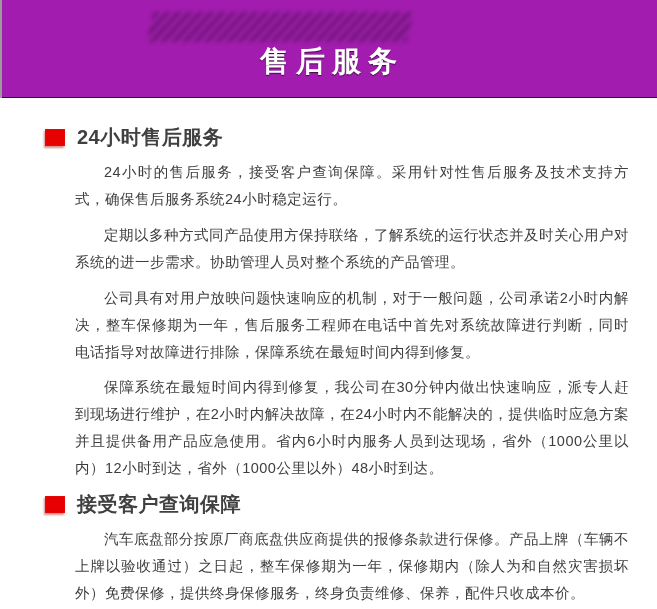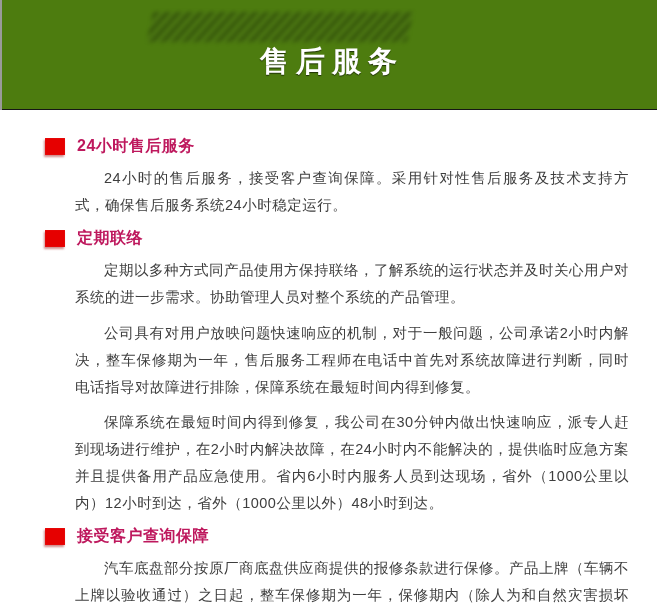--- a/index.html
+++ b/index.html
@@ -11,22 +11,22 @@
     width: 657px;
     height: 609px;
     overflow: hidden;
     font-family: "Liberation Sans", "DejaVu Sans", sans-serif;
     position: relative;
   }
   
   .banner {
     position: relative;
     width: 657px;
-    height: 110px;
-    background: #4d7c0f;
+    height: 98px;
+    background: #a21caf;
     box-shadow: inset 2px 0 0 #9a9a9a, inset 0 -1px 0 #161616;
     overflow: hidden;
   }
   .banner-watermark {
     position: absolute;
     left: 150px;
     top: 12px;
     width: 260px;
     height: 30px;
     background: repeating-linear-gradient(
@@ -63,23 +63,23 @@
   }
   .bullet {
     width: 20px;
     height: 17px;
     background: #e60000;
     box-shadow: -1px 2px 2px rgba(150,0,0,0.45), inset 0 0 1px rgba(255,255,255,0.3);
     margin-right: 12px;
     flex: 0 0 auto;
   }
   .section-title {
-    font-size: 16px;
+    font-size: 20px;
     font-weight: bold;
-    color: #be185d;
+    color: #404040;
     letter-spacing: 0.5px;
   }
   .section-body { margin-left: 30px; }
   .para {
     margin: 8px 0 6px 0;
     font-size: 14.5px;
     line-height: 27px;
     color: #3e3e3e;
     text-indent: 2em;
     text-align: justify;
@@ -100,24 +100,20 @@
     <div class="section-head">
       <div class="bullet"></div>
       <div class="section-title">24小时售后服务</div>
     </div>
     <div class="section-body">
       <p class="para">24小时的售后服务，接受客户查询保障。采用针对性售后服务及技术支持方式，确保售后服务系统24小时稳定运行。</p>
     </div>
   </div>
 
   <div class="section">
-    <div class="section-head">
-      <div class="bullet"></div>
-      <div class="section-title">定期联络</div>
-    </div>
     <div class="section-body">
       <p class="para">定期以多种方式同产品使用方保持联络，了解系统的运行状态并及时关心用户对系统的进一步需求。协助管理人员对整个系统的产品管理。</p>
     </div>
   </div>
 
   <div class="section">
     <div class="section-body">
       <p class="para">公司具有对用户放映问题快速响应的机制，对于一般问题，公司承诺2小时内解决，整车保修期为一年，售后服务工程师在电话中首先对系统故障进行判断，同时电话指导对故障进行排除，保障系统在最短时间内得到修复。</p>
       <p class="para">保障系统在最短时间内得到修复，我公司在30分钟内做出快速响应，派专人赶到现场进行维护，在2小时内解决故障，在24小时内不能解决的，提供临时应急方案并且提供备用产品应急使用。省内6小时内服务人员到达现场，省外（1000公里以内）12小时到达，省外（1000公里以外）48小时到达。</p>
     </div>

